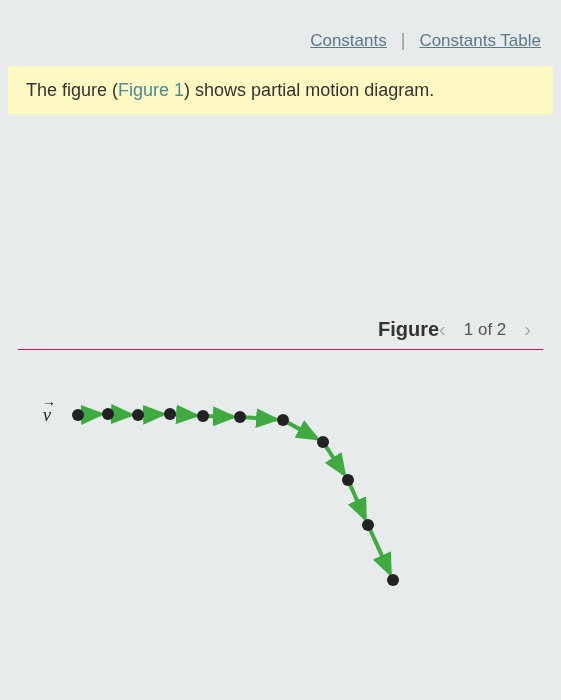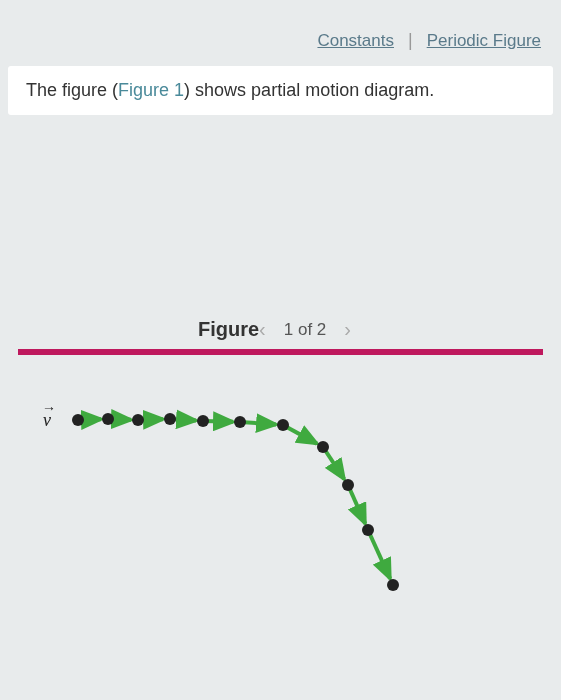--- a/index.html
+++ b/index.html
@@ -28,40 +28,40 @@
     .top-links a {
       color: #5a7a8a;
       text-decoration: underline;
       cursor: pointer;
     }
     .divider {
       color: #999;
       font-size: 18px;
     }
     .problem-statement {
-      background: #ffffff;
+      background: #fef9c3;
       padding: 14px 18px;
       margin: 5px 8px 0 8px;
       border-radius: 3px;
       font-size: 18px;
       color: #333;
     }
     .figure-link {
       color: #4a8a9a;
     }
     .figure-section {
       margin-top: 195px;
       padding: 0 18px;
     }
     .figure-header {
       display: flex;
-      justify-content: center;
+      justify-content: flex-end;
       align-items: center;
       padding: 8px 0;
-      border-bottom: 6px solid #be185d;
+      border-bottom: 1px solid #be185d;
     }
     .figure-title {
       font-size: 20px;
       font-weight: bold;
       color: #333;
     }
     .pager {
       display: flex;
       align-items: center;
       gap: 18px;
@@ -103,21 +103,21 @@
       top: 15px;
     }
   </style>
 </head>
 <body>
 
 <div class="container">
   <div class="top-links">
     <a>Constants</a>
     <span class="divider">|</span>
-    <a>Periodic Figure</a>
+    <a>Constants Table</a>
   </div>
 
   <div class="problem-statement">
     <span>The figure (</span><span class="figure-link">Figure 1</span><span>) shows partial motion diagram.</span>
   </div>
 
   <div class="figure-section">
     <div class="figure-header">
       <div class="figure-title">Figure</div>
       <div class="pager">

